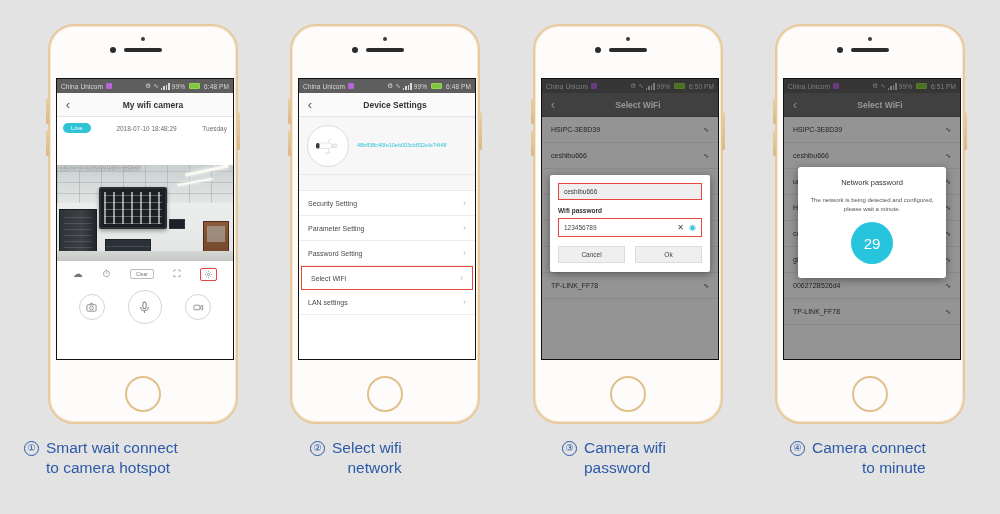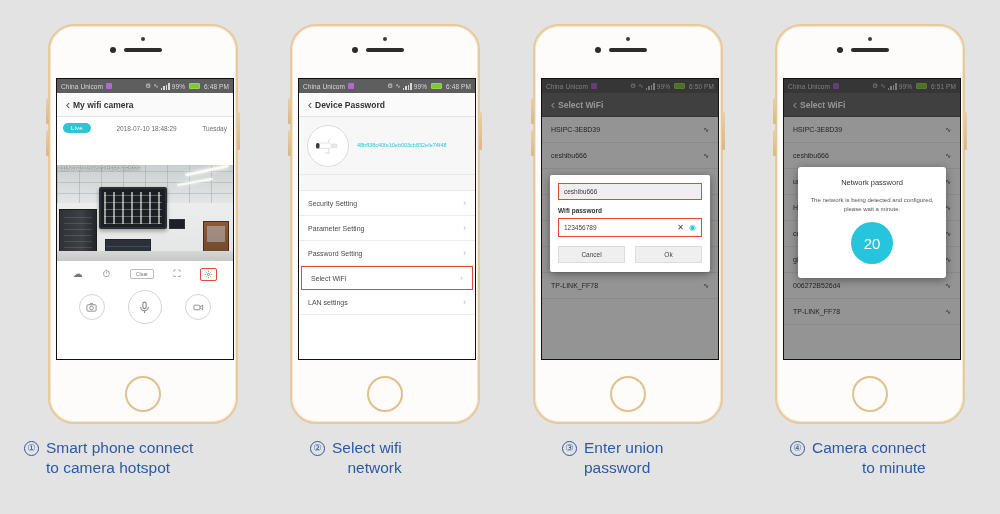--- a/index.html
+++ b/index.html
@@ -86,21 +86,21 @@
     height: 24px; background: #fafafa; border-bottom: 1px solid #e4e4e4;
     display: flex; align-items: center; position: relative;
   }
   .appbar.dark { background: #6f6f6f; border-bottom-color: #5a5a5a; }
   .appbar .back {
     width: 22px; text-align: center; font-size: 13px; color: #555;
     line-height: 1;
   }
   .appbar.dark .back { color: #e8e8e8; }
   .appbar .title {
-    position: absolute; left: 16px; right: 0; 
+    position: absolute; left: 16px; right: 0; text-align: center;
     font-size: 8.5px; color: #333; font-weight: bold;
   }
   .appbar.dark .title { color: #fff; }
 
   
   .live-row {
     height: 22px; display: flex; align-items: center;
     padding: 0 6px; gap: 6px; background: #fff;
   }
   .live-badge {
@@ -414,21 +414,21 @@
               <i></i>
             </span>
           <span>99%</span>
           <span class="bat"></span>
           <span>6:48 PM</span>
         </span>
       </div>
 
       <div class="appbar">
         <div class="back">‹</div>
-        <div class="title">Device Password</div>
+        <div class="title">Device Settings</div>
       </div>
 
       <div class="dev-head">
         <div class="dev-circle">
           <svg width="30" height="20" viewBox="0 0 60 40">
             <rect x="8" y="14" width="30" height="11" rx="5" fill="#fdfdfd" stroke="#cfcfcf"></rect>
             <rect x="6" y="14" width="7" height="11" rx="3" fill="#3b3b3b"></rect>
             <rect x="38" y="16" width="10" height="7" rx="2" fill="#ededed" stroke="#cfcfcf"></rect>
             <path d="M30 14 L34 5" stroke="#cfcfcf" stroke-width="1.4"></path>
             <path d="M30 25 L33 34 L24 34" stroke="#cfcfcf" stroke-width="1.4" fill="none"></path>
@@ -614,39 +614,39 @@
             <span>TP-LINK_FF78</span>
             <span>∿</span>
           </div>
         </div>
 
         <div class="dim-overlay"></div>
 
         <div class="dialog dlg-net">
           <div class="net-title">Network password</div>
           <div class="net-desc">The network is being detected and configured, please wait a minute.</div>
-          <div class="net-count">20</div>
+          <div class="net-count">29</div>
         </div>
       </div>
     </div>
   </div>
 
   <div class="caption cap-1">
     <span class="num">①</span>
-    <span class="txt">Smart phone connect
+    <span class="txt">Smart wait connect
 to camera hotspot</span>
   </div>
   <div class="caption cap-2">
     <span class="num">②</span>
     <span class="txt">Select wifi
 network</span>
   </div>
   <div class="caption cap-3">
     <span class="num">③</span>
-    <span class="txt">Enter union
+    <span class="txt">Camera wifi
 password</span>
   </div>
   <div class="caption cap-4">
     <span class="num">④</span>
     <span class="txt">Camera connect
 to minute</span>
   </div>
 
 </div>
 

